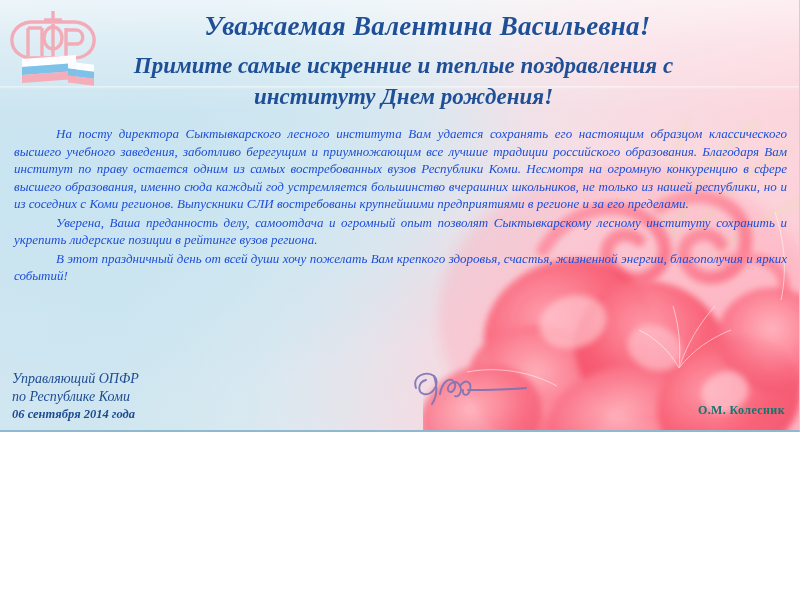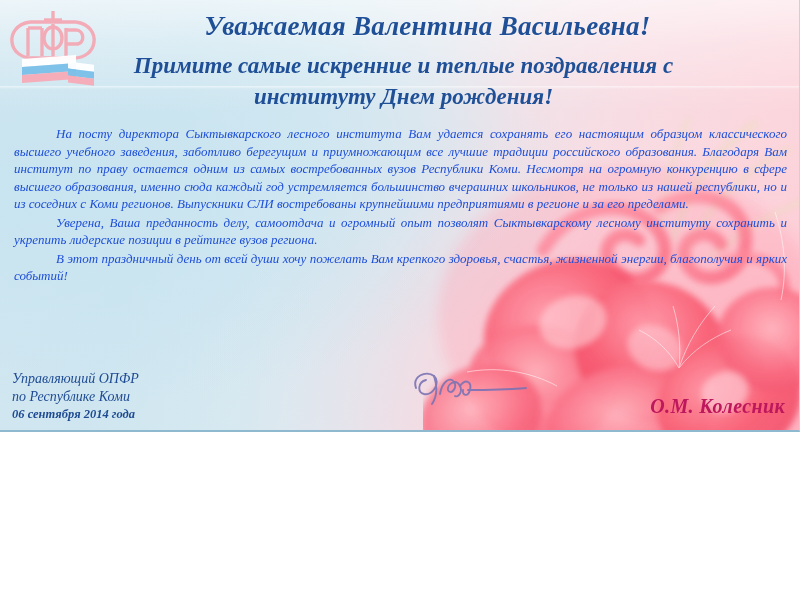--- a/index.html
+++ b/index.html
@@ -120,22 +120,22 @@
   .sign-left {
     position: absolute; left: 0; bottom: 2px;
     font-style: italic;
     color: #1d4a92;
     line-height: 1.28;
   }
   .sign-left .role { font-size: 14px; }
   .sign-left .date { font-size: 12.5px; font-weight: 700; }
   .sign-name {
     position: absolute; right: 2px; bottom: 6px;
-    font-size: 20px; font-style: italic; font-weight: 700;
-    color: #be185d;
+    font-size: 12px; font-weight: 700;
+    color: #0f766e;
     letter-spacing: .4px;
   }
   .autograph {
     position: absolute; left: 396px; bottom: 14px;
     width: 200px; height: 46px;
     pointer-events: none;
   }
   .autograph svg { width: 100%; height: 100%; display: block; }
 </style>
 </head>

